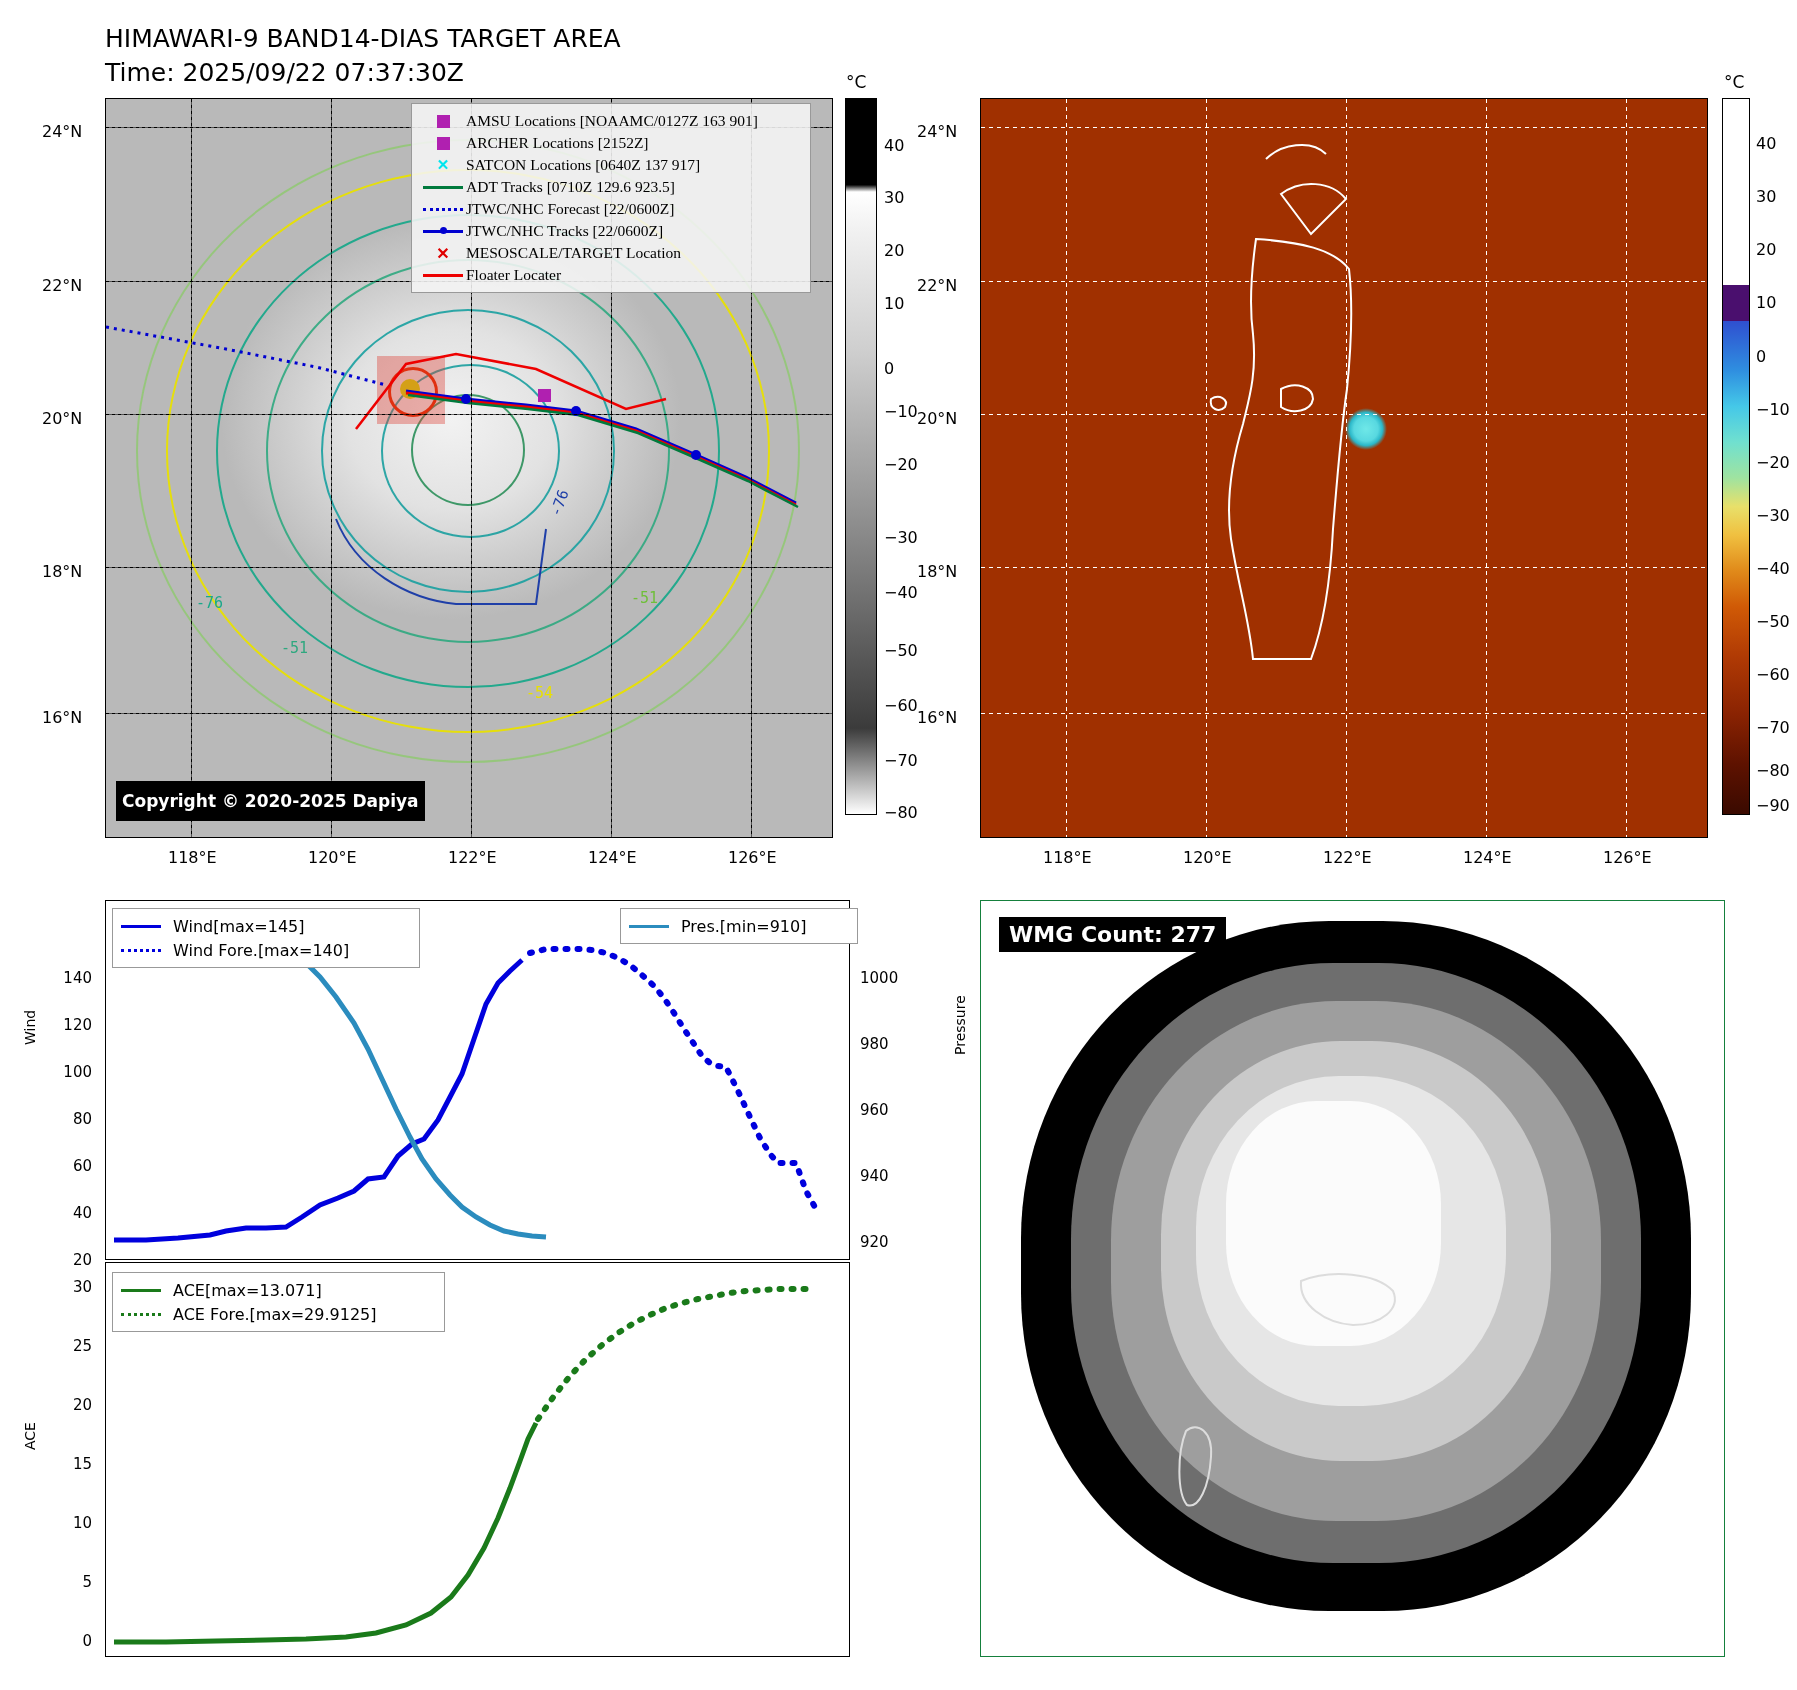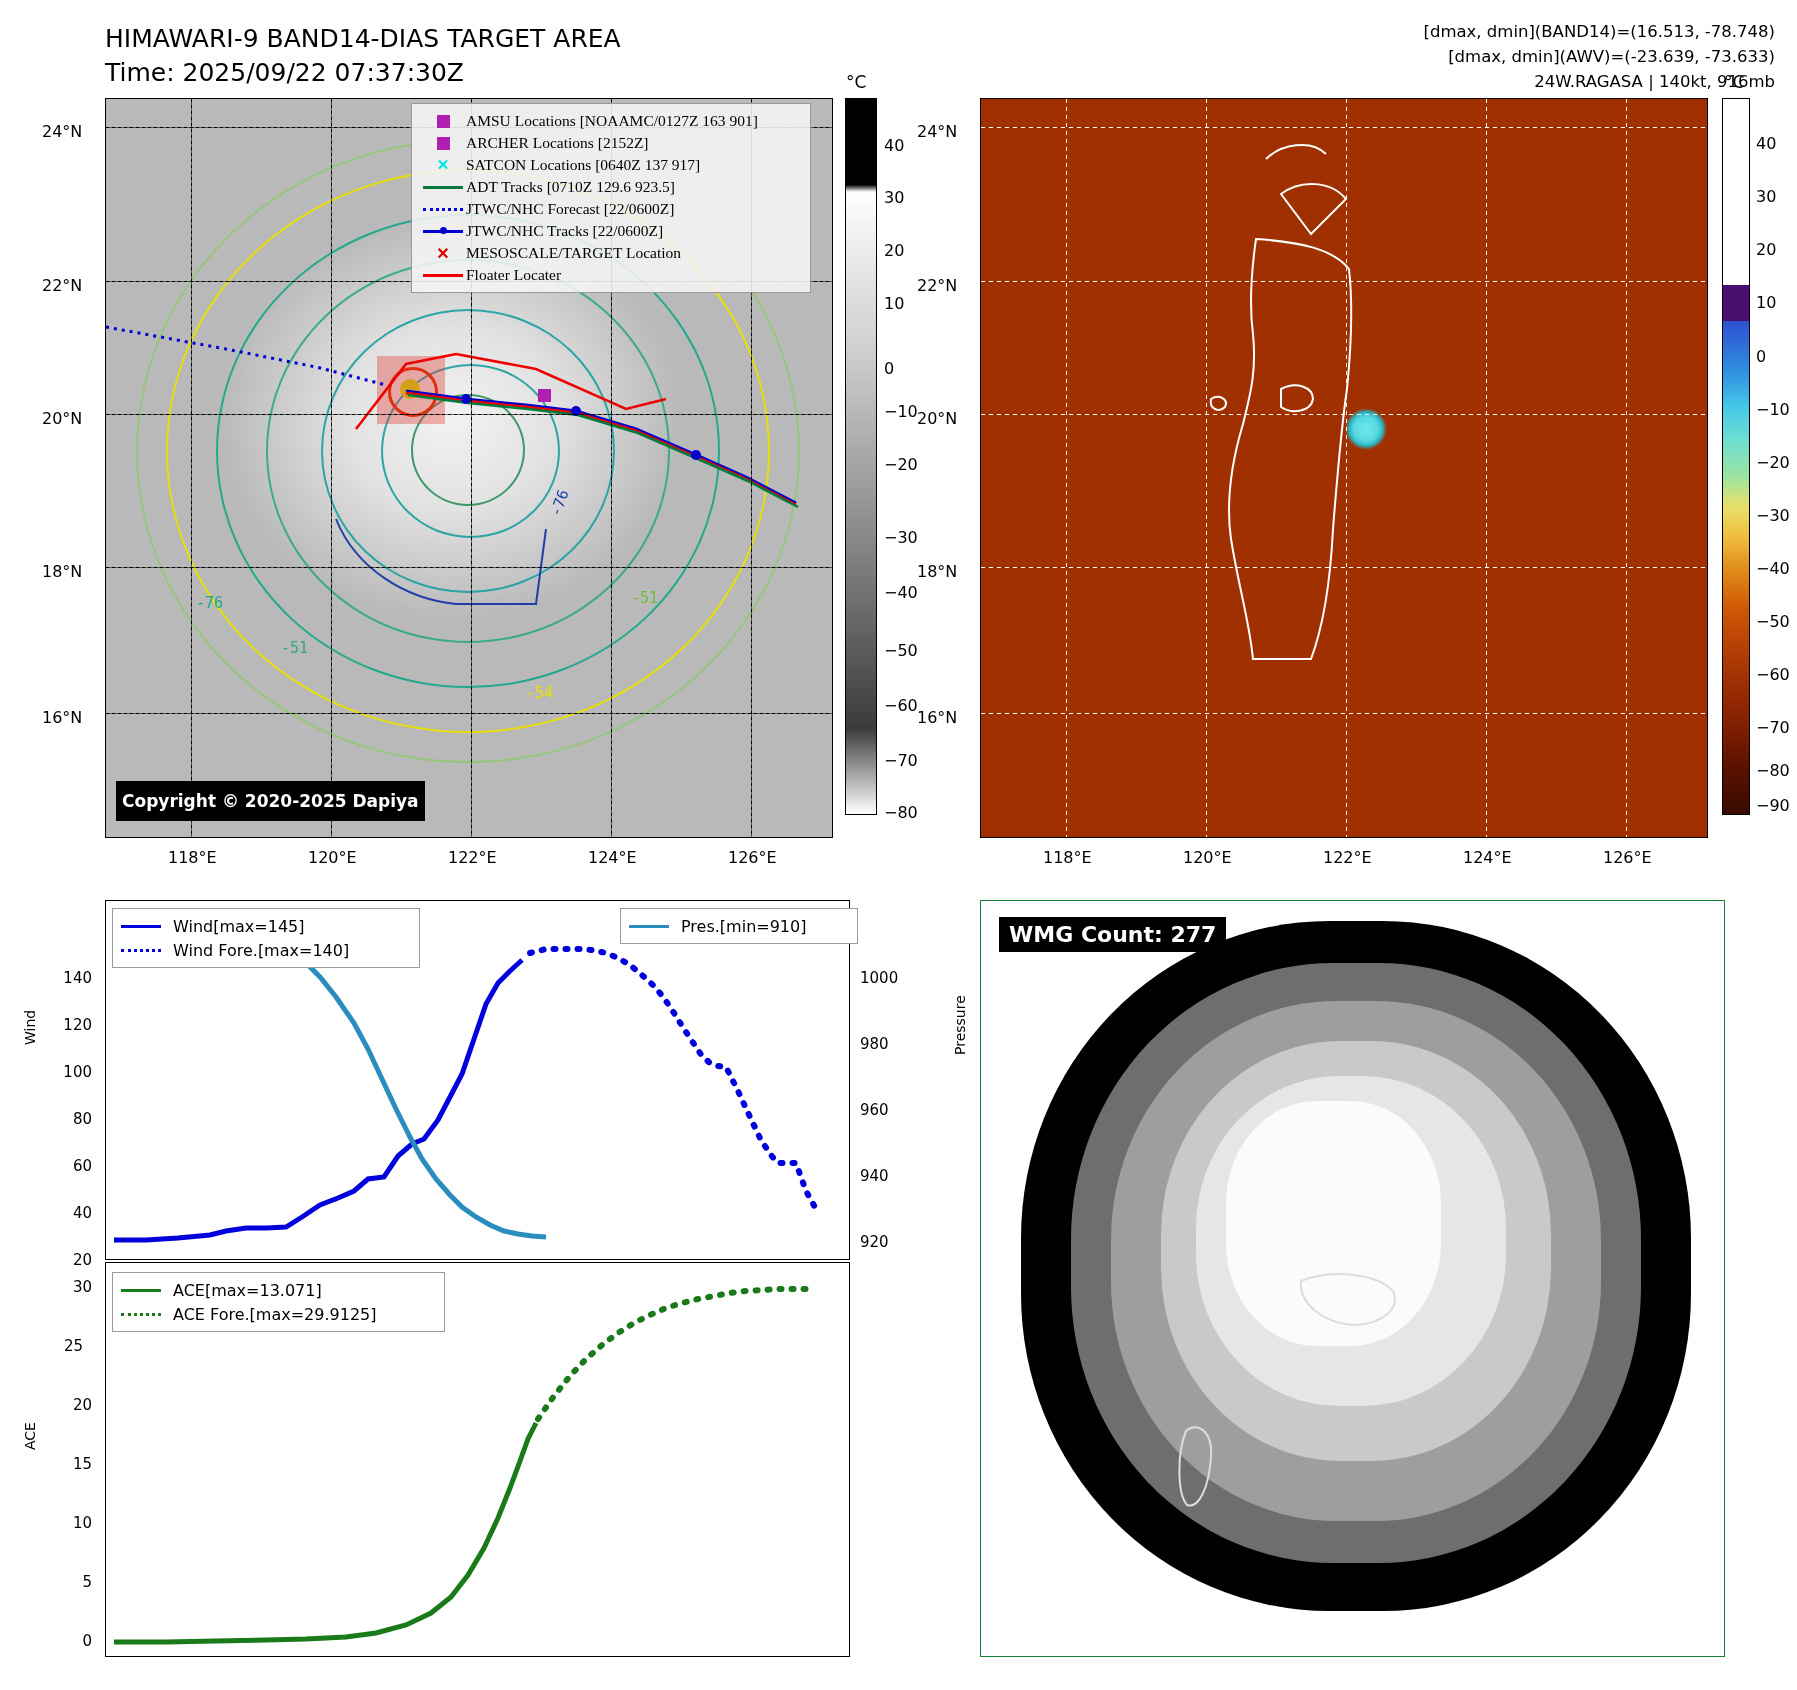--- a/index.html
+++ b/index.html
@@ -219,25 +219,20 @@
   <div class="cbtick" style="top:368px;">0</div>
   <div class="cbtick" style="top:411px;">−10</div>
   <div class="cbtick" style="top:464px;">−20</div>
   <div class="cbtick" style="top:537px;">−30</div>
   <div class="cbtick" style="top:592px;">−40</div>
   <div class="cbtick" style="top:650px;">−50</div>
   <div class="cbtick" style="top:705px;">−60</div>
   <div class="cbtick" style="top:760px;">−70</div>
   <div class="cbtick" style="top:812px;">−80</div>
 
-  <div class="abs" id="tr-head">
-    <div>[dmax, dmin](BAND14)=(16.513, -78.748)</div>
-    <div>[dmax, dmin](AWV)=(-23.639, -73.633)</div>
-    <div>24W.RAGASA | 140kt, 916mb</div>
-  </div>
 
   <div class="abs" style="left:917px;top:122px;font-size:16px;">24°N</div>
   <div class="abs" style="left:917px;top:276px;font-size:16px;">22°N</div>
   <div class="abs" style="left:917px;top:409px;font-size:16px;">20°N</div>
   <div class="abs" style="left:917px;top:562px;font-size:16px;">18°N</div>
   <div class="abs" style="left:917px;top:708px;font-size:16px;">16°N</div>
 
   <div id="tr-panel" class="abs">
     <svg class="plotsvg" width="728" height="740">
       <path d="M300 95 C 320 80, 350 82, 365 100 L 330 135 Z" fill="none" stroke="#fff" stroke-width="2"></path>
@@ -341,21 +336,21 @@
       <polyline fill="none" stroke="#1a7a1a" stroke-width="5" points="8,379 60,379 110,378 160,377 200,376 240,374 270,370 300,362 325,350 345,334 362,312 378,285 392,255 404,225 414,198 422,176 430,160"></polyline>
       <polyline fill="none" stroke="#1a7a1a" stroke-width="6" stroke-dasharray="2,10" stroke-linecap="round" points="432,156 448,133 464,113 480,96 496,82 512,70 528,60 544,52 560,45 576,40 592,36 608,33 624,30 640,28 656,27 672,26 690,26 706,26"></polyline>
     </svg>
   </div>
   <div class="abs" style="left:22px;top:1450px;font-size:14px;transform:rotate(-90deg);transform-origin:left top;">ACE</div>
   <div class="ytick" style="left:42px;width:50px;top:1641px;">0</div>
   <div class="ytick" style="left:42px;width:50px;top:1582px;">5</div>
   <div class="ytick" style="left:36px;width:56px;top:1523px;">10</div>
   <div class="ytick" style="left:36px;width:56px;top:1464px;">15</div>
   <div class="ytick" style="left:36px;width:56px;top:1405px;">20</div>
-  <div class="ytick" style="left:27px;width:56px;top:1346px;">25</div>
+  <div class="ytick" style="left:36px;width:56px;top:1346px;">25</div>
   <div class="ytick" style="left:36px;width:56px;top:1287px;">30</div>
 
   <div class="legend-box" style="left:112px;top:1272px;width:315px;">
     <div class="row">
       <span class="sym">
           <span class="ln" style="border-color:#1a7a1a;"></span>
         </span>
       <span>ACE[max=13.071]</span>
       </div>
     <div class="row">

